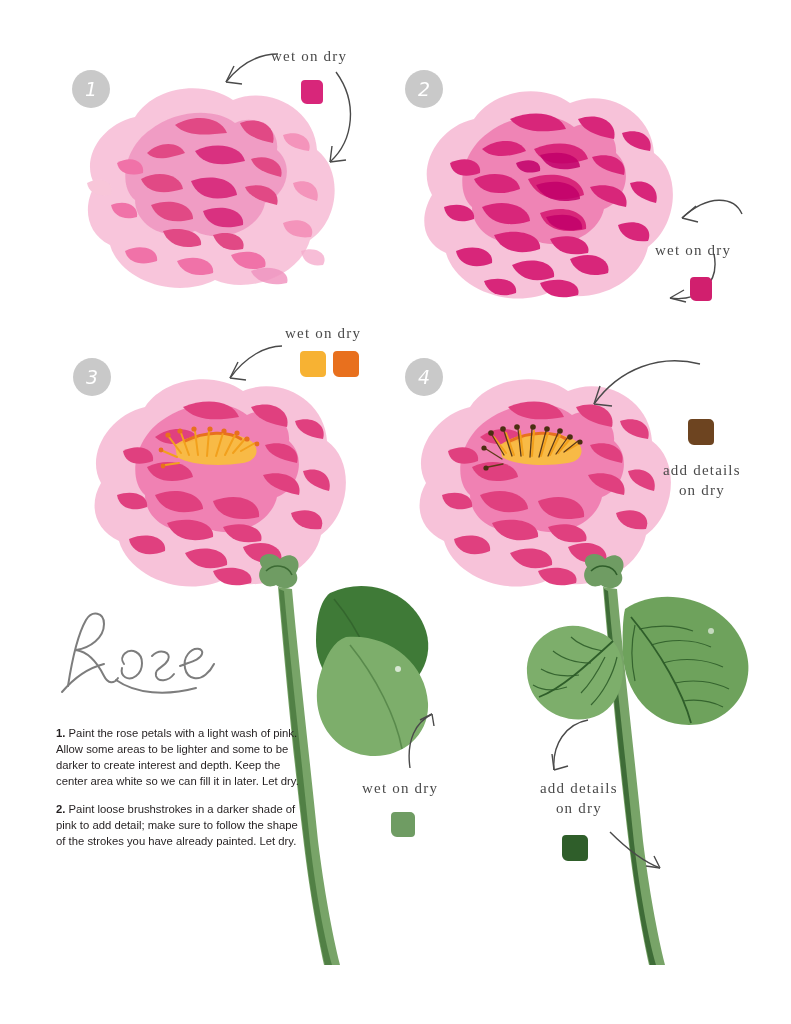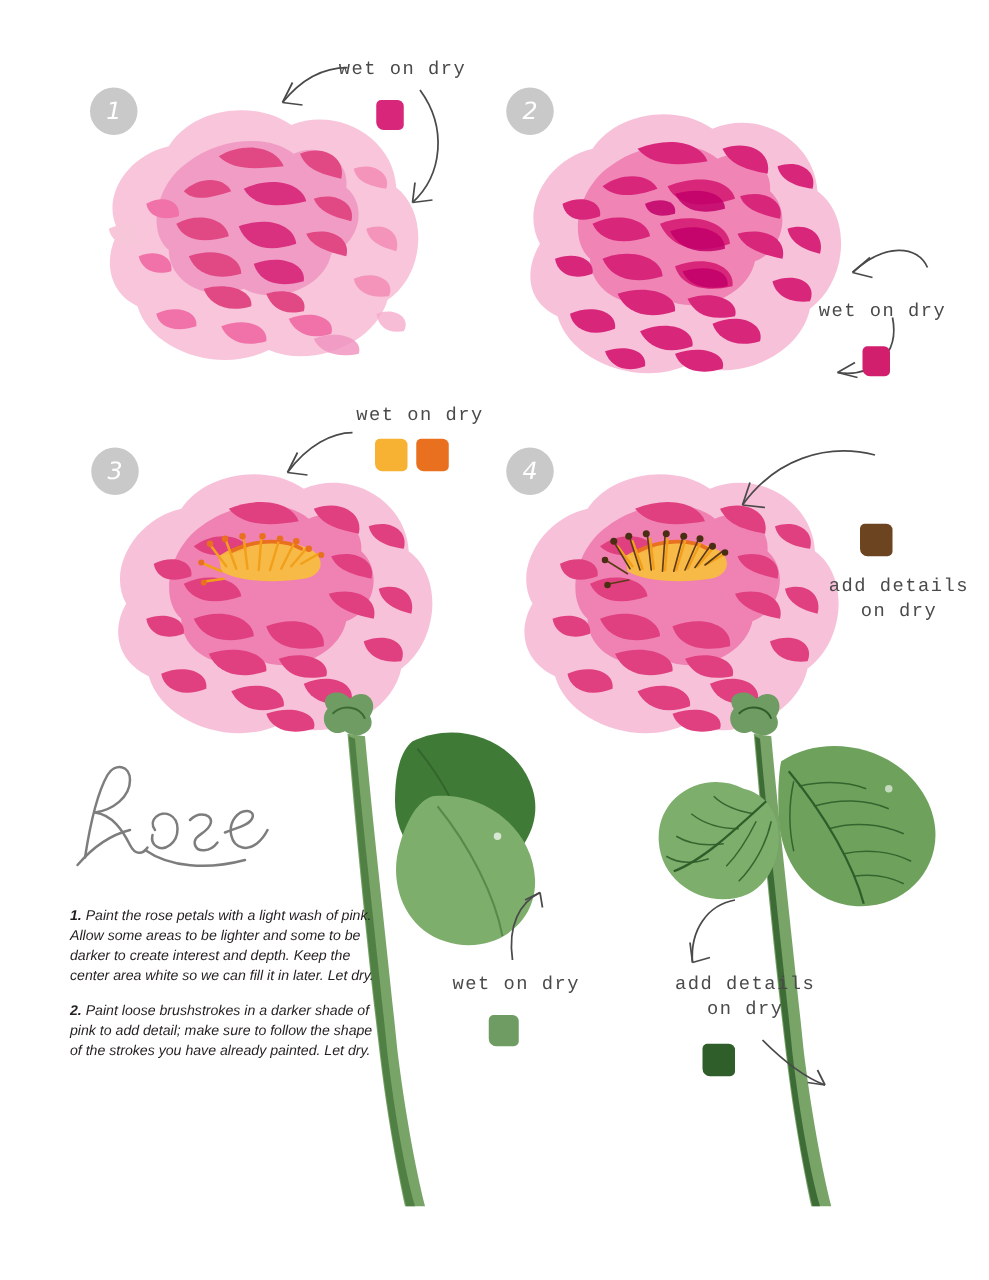--- a/index.html
+++ b/index.html
@@ -34,21 +34,21 @@
     font-style: italic;
     display: flex;
     align-items: center;
     justify-content: center;
     letter-spacing: 0;
   }
 
   
   .annot {
     position: absolute;
-    font-family: Liberation Mono, monospace;
+    font-family: Liberation Serif, serif;
     font-size: 15px;
     color: #4a4a4a;
     letter-spacing: 1.2px;
     line-height: 1.35;
     white-space: pre-line;
   }
 
   
   .swatch {
     position: absolute;
@@ -60,21 +60,20 @@
     position: absolute;
     left: 56px;
     top: 725px;
     width: 245px;
     font-size: 11.3px;
     line-height: 1.42;
     color: #231f20;
   }
   .instructions p {
     margin: 0 0 12px 0;
-    font-style: italic;
   }
   .instructions b {
     font-weight: bold;
   }
 
   .title-script {
     position: absolute;
     left: 56px;
     top: 608px;
     width: 200px;

